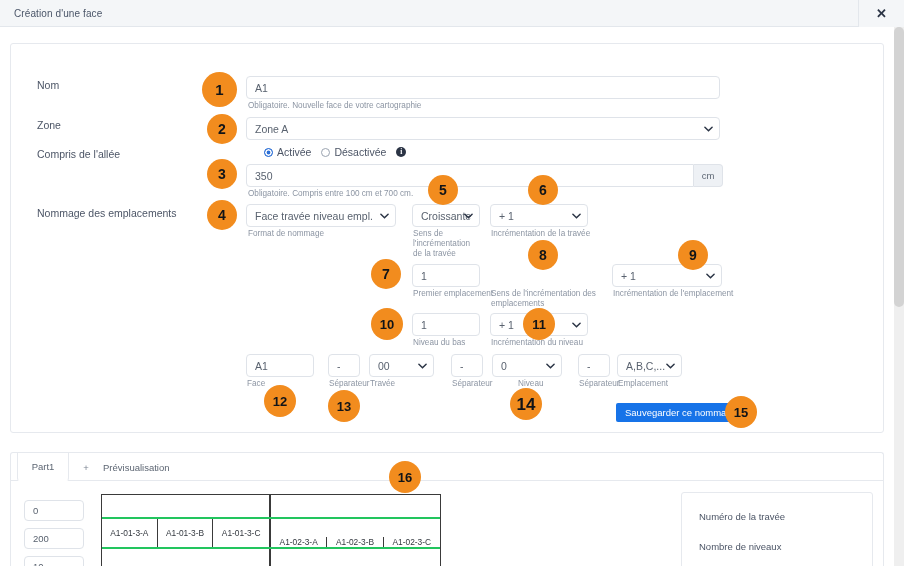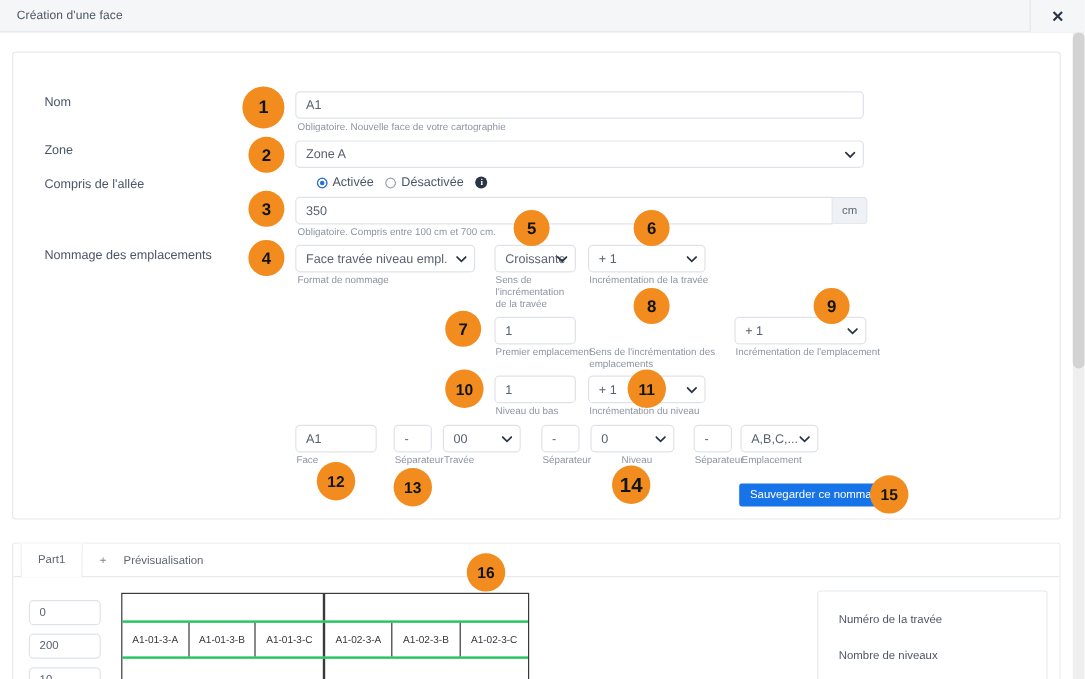--- a/index.html
+++ b/index.html
@@ -245,21 +245,21 @@
     display: flex;
     border-bottom: 2px solid #22c55e;
     box-sizing: border-box;
   }
   .grid-row:last-child { border-bottom: none; }
   .bay {
     display: flex;
     box-sizing: border-box;
     border-right: 2px solid #3a3a3a;
   }
-  .bay:last-child { border-right: none; }
+  .bay:last-child { border-right: none; align-items: flex-end; }
   .cell {
     display: flex; align-items: center; justify-content: center;
     font-size: 8.4px;
     color: #33383f;
     border-right: 1px solid #3a3a3a;
     box-sizing: border-box;
     white-space: nowrap;
   }
   .cell:last-child { border-right: none; }
 

